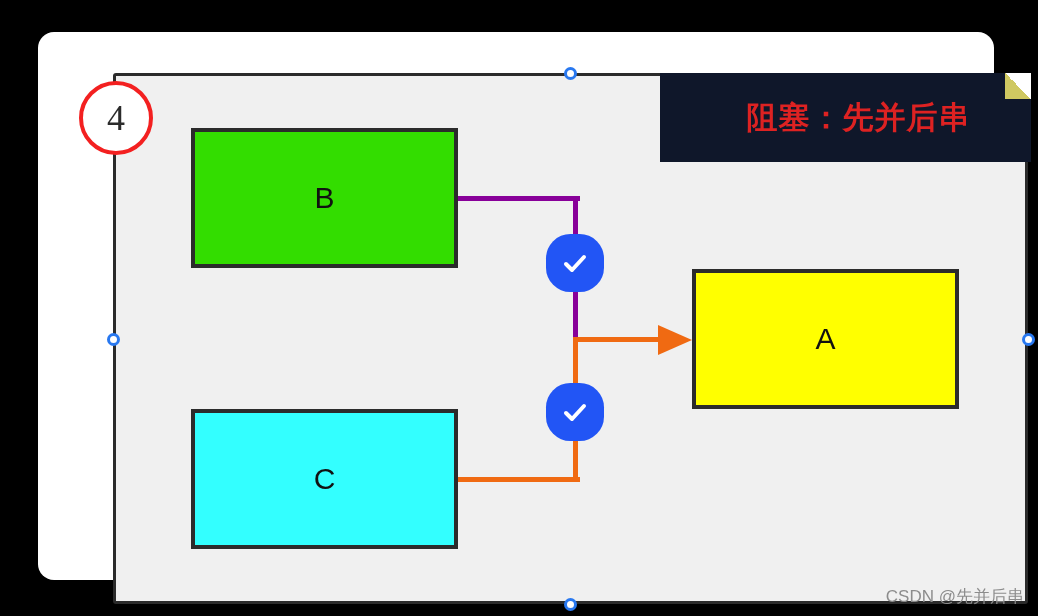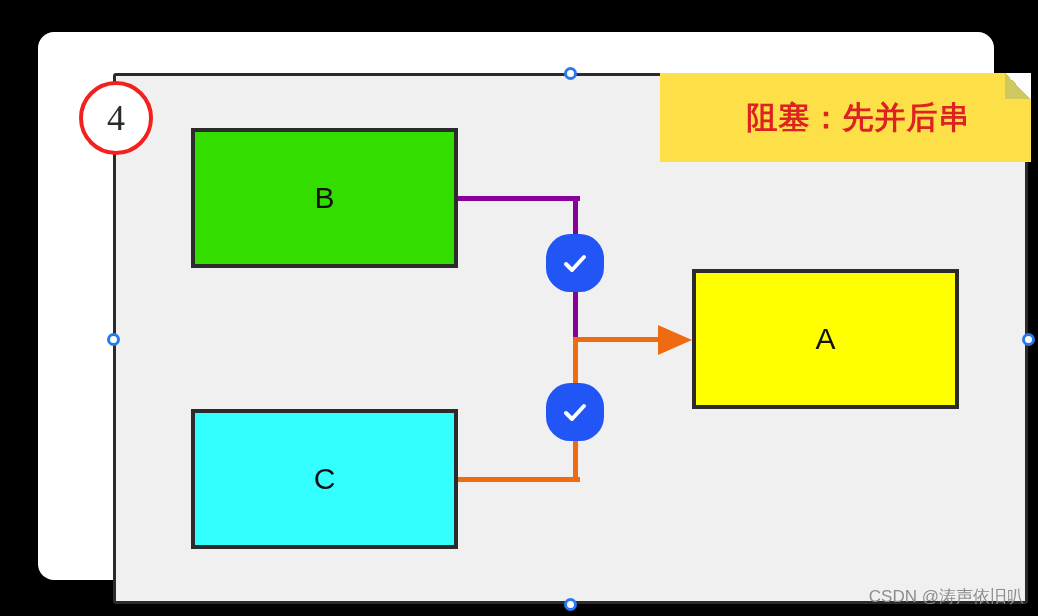--- a/index.html
+++ b/index.html
@@ -78,21 +78,21 @@
     line-height: 1;
   }
 
   
   #sticky-note {
     position: absolute;
     left: 622px;
     top: 41px;
     width: 371px;
     height: 89px;
-    background: #fde047;
+    background: #0f172a;
     z-index: 30;
   }
   #sticky-note .note-text {
     position: absolute;
     left: 0;
     top: 0;
     width: 100%;
     height: 100%;
     display: flex;
     align-items: center;
@@ -229,13 +229,13 @@
     <span class="num">4</span>
   </div>
 
   <div class="handle" id="handle-top"></div>
   <div class="handle" id="handle-left"></div>
   <div class="handle" id="handle-right"></div>
   <div class="handle" id="handle-bottom"></div>
 
 </div>
 
-<div id="watermark">CSDN @涛声依旧叭</div>
+<div id="watermark">CSDN @先并后串</div>
 
 </body></html>

